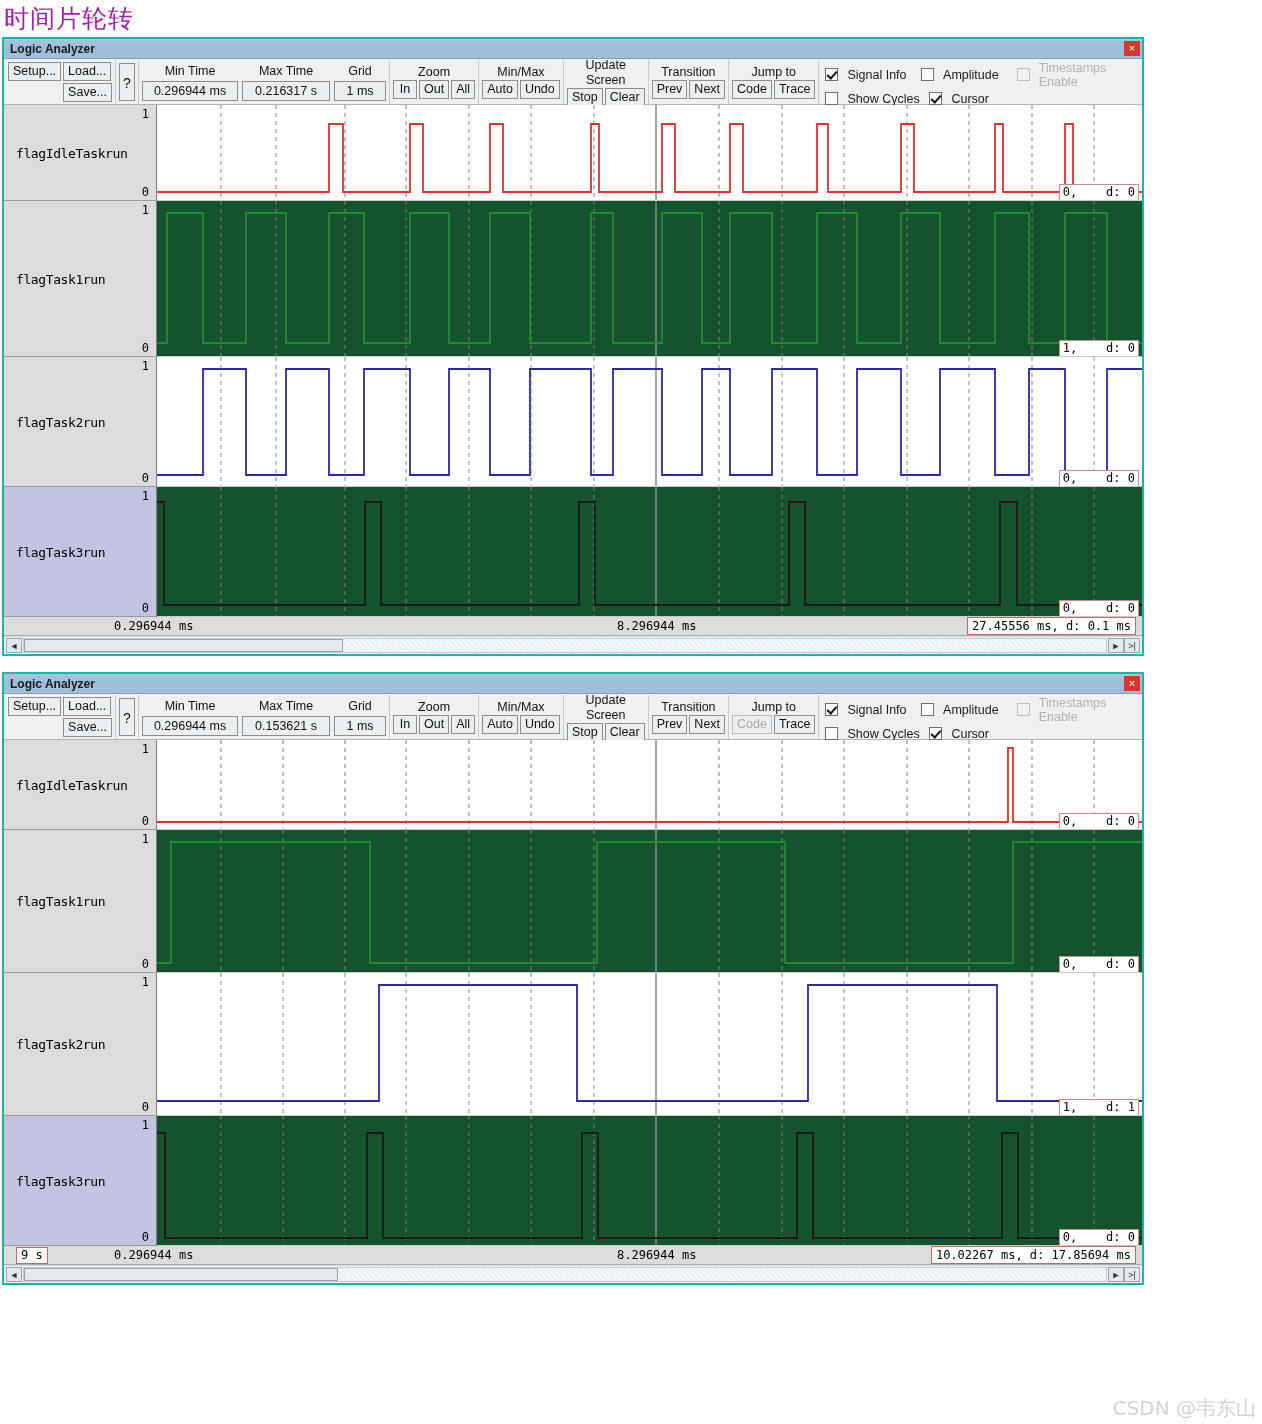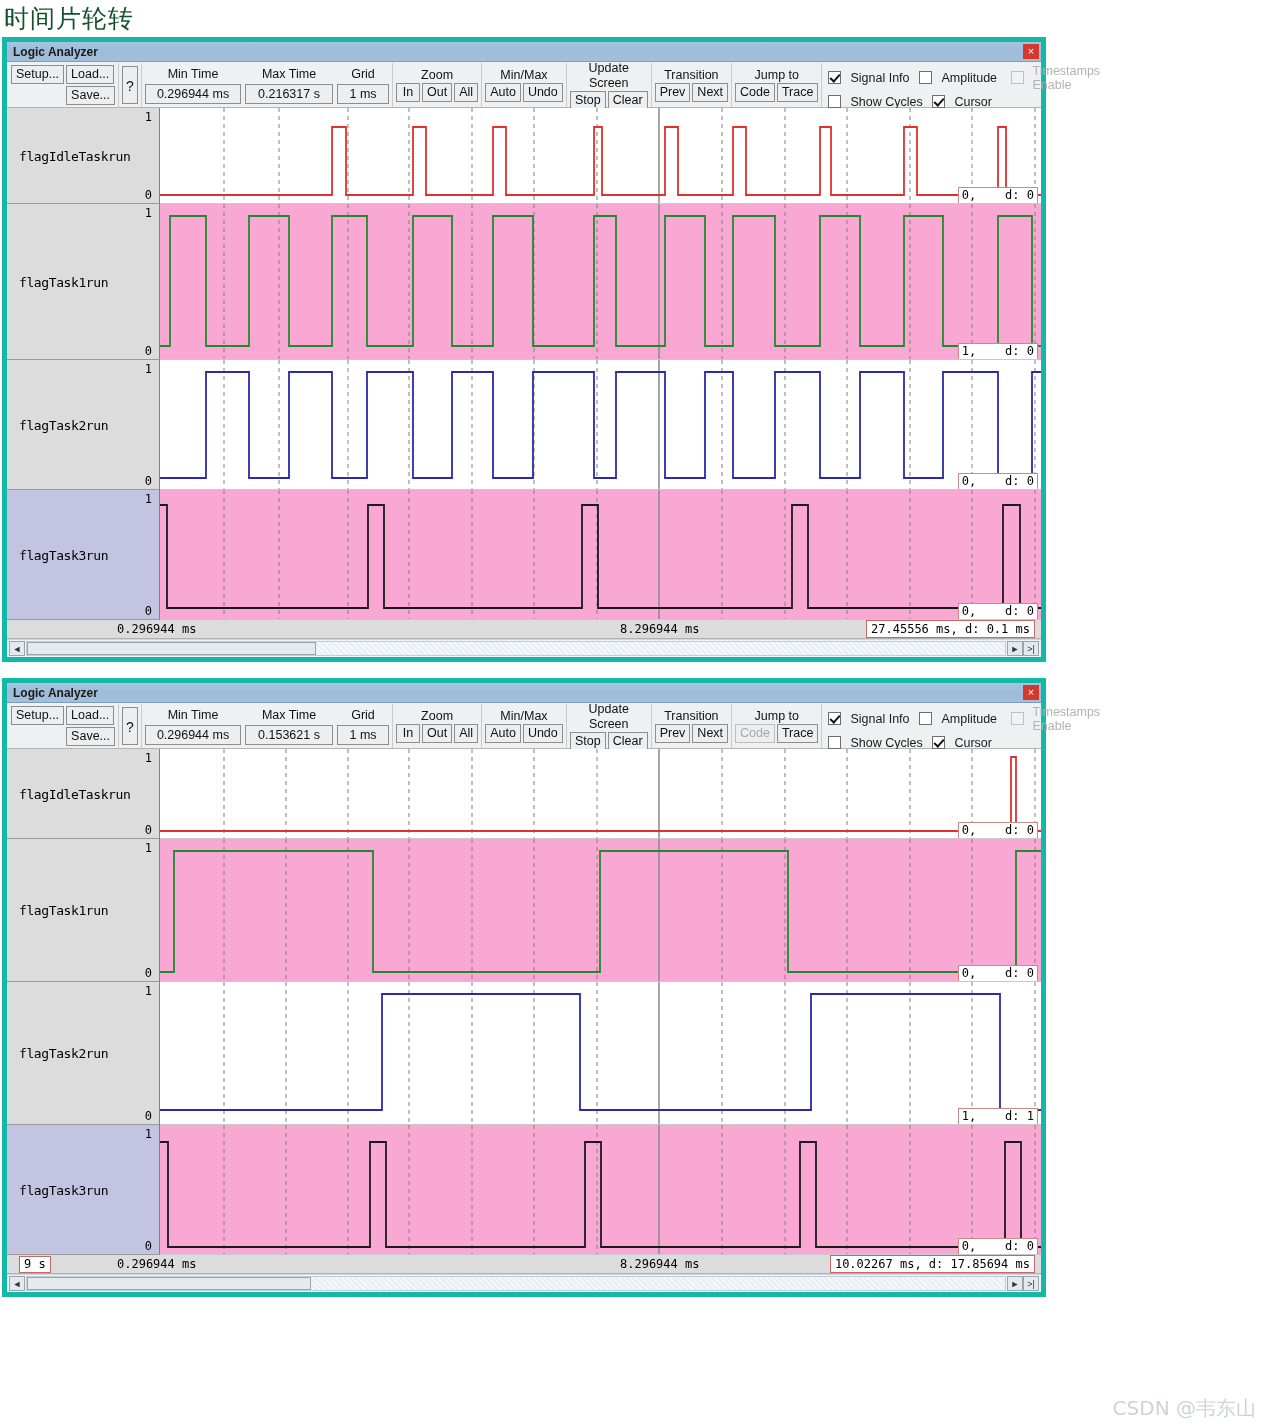--- a/index.html
+++ b/index.html
@@ -4,35 +4,35 @@
 <style>
   * { box-sizing: border-box; }
   html, body {
     margin: 0; padding: 0;
     background: #ffffff;
     font-family: "Liberation Sans", sans-serif;
   }
   body { width: 1262px; height: 1424px; position: relative; overflow: hidden; }
 
   .cn-title {
-    color: #14532d;
+    color: #a21caf;
     font-size: 25px;
     font-weight: 400;
     line-height: 1;
     padding: 6px 0 0 4px;
     letter-spacing: 1px;
     font-family: "DejaVu Sans", sans-serif;
   }
 
   
   .la-window {
-    border: 5px solid #14b8a6;
+    border: 2px solid #14b8a6;
     background: #eef3f8;
     margin: 6px 2px 0 2px;
-    width: 1044px;
+    width: 1142px;
   }
   .la-titlebar {
     background: linear-gradient(to bottom,#a8c4de 0%,#9dbcd8 50%,#a3c0da 100%);
     height: 20px;
     display: flex; align-items: center;
     padding: 0 2px 0 6px;
     border-bottom: 1px solid #7e9cba;
   }
   .la-title-text {
     font-size: 12px; font-weight: bold; color: #1a1a1a; flex: 1;
@@ -135,21 +135,21 @@
     font-family: "DejaVu Sans Mono", monospace;
   }
   .sig-hi { top: 2px; }
   .sig-lo { bottom: 1px; }
 
   .sig-plot {
     flex: 1; position: relative;
     border-bottom: 1px solid #c9c9c9;
     overflow: hidden;
   }
-  .sig-plot.alt { background: #f9a8d4; }
+  .sig-plot.alt { background: #14532d; }
   .sig-plot svg { display: block; position: absolute; left: 0; top: 0; }
 
   .valbox {
     position: absolute;
     border: 1px solid #c98a86;
     background: #fff;
     font-size: 12px;
     font-family: "DejaVu Sans Mono", monospace;
     color: #000;
     padding: 0 3px;

